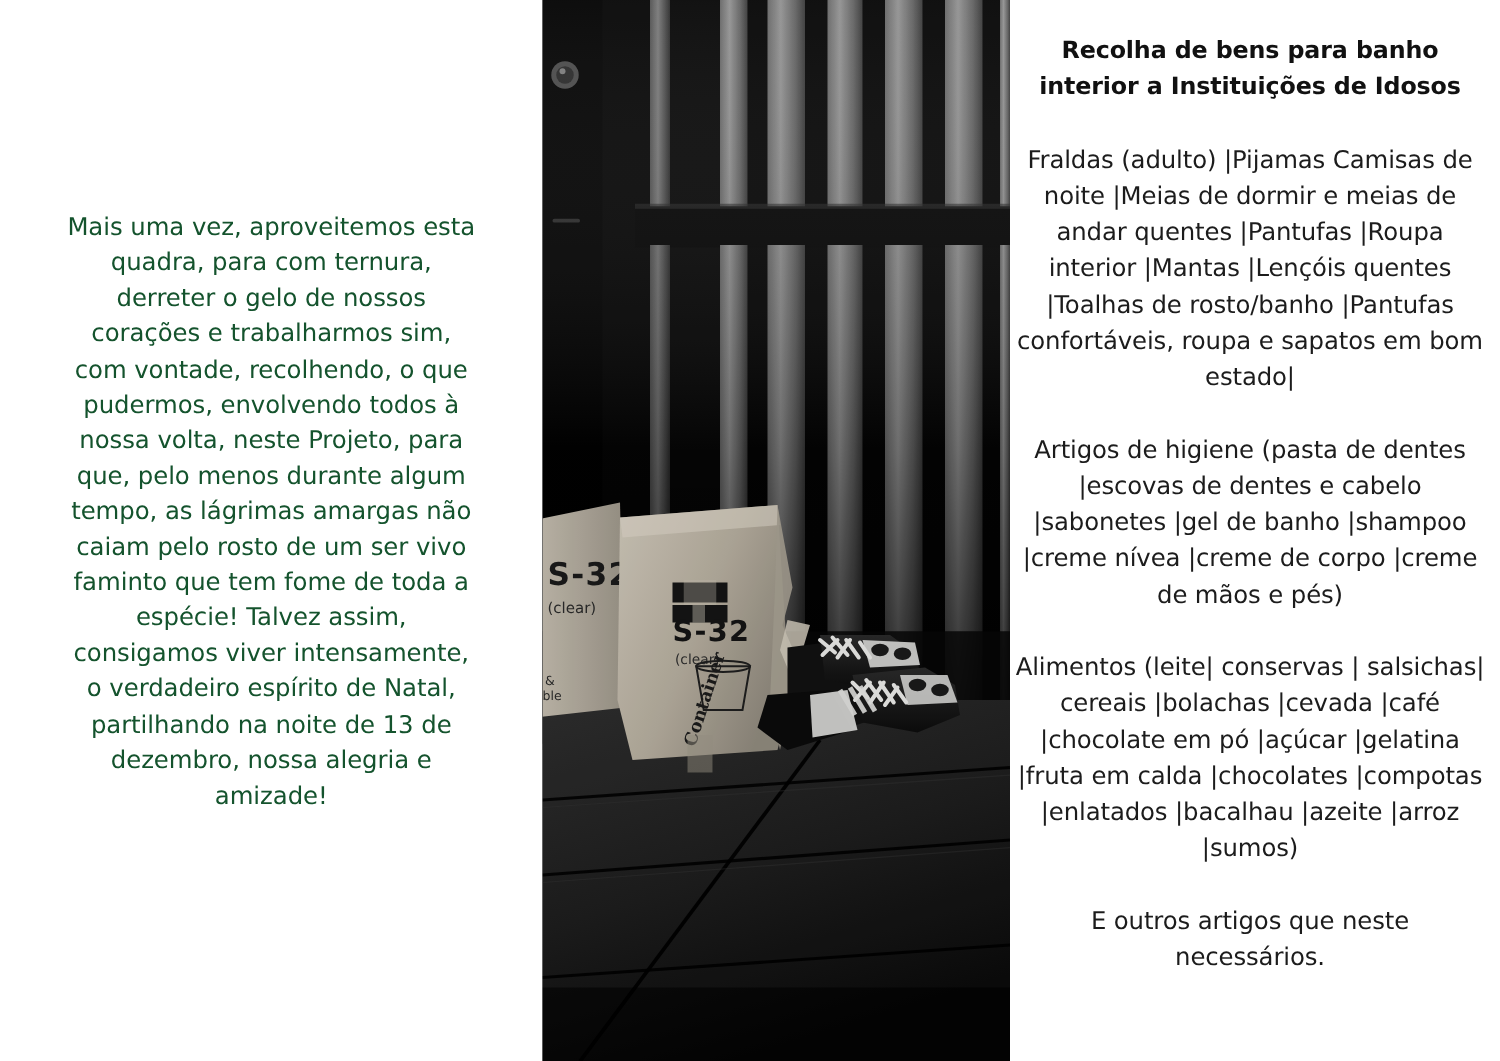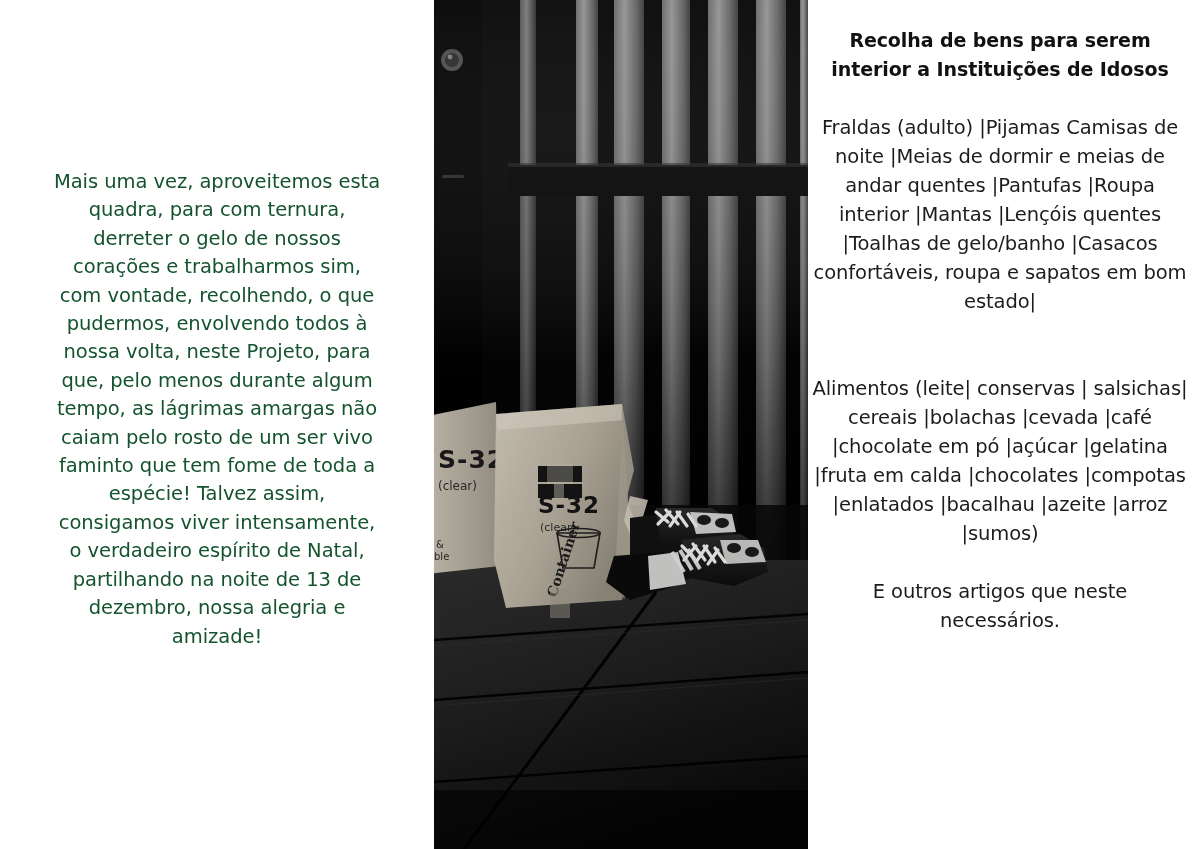--- a/index.html
+++ b/index.html
@@ -243,24 +243,25 @@
 
       <path d="M214 556 L244 552 L252 584 L216 590 Z" fill="#dcdcda" opacity="0.92"></path>
 
       <rect x="0" y="0" width="374" height="849" fill="none"></rect>
       <rect x="0" y="790" width="374" height="59" fill="#000000" opacity="0.55"></rect>
       <rect x="0" y="0" width="374" height="849" fill="#000000" opacity="0.05"></rect>
     </svg>
   </div>
 
   <div class="right-col">
-    <div class="heading">Recolha de bens para serem</div>
+    <div class="heading">Recolha de bens para banho</div>
     <div class="heading">interior a Instituições de Idosos</div>
     <div class="gap-1"></div>
-    <div class="block">Fraldas (adulto) |Pijamas Camisas de noite |Meias de dormir e meias de andar quentes |Pantufas |Roupa interior |Mantas |Lençóis quentes |Toalhas de gelo/banho |Casacos confortáveis, roupa e sapatos em bom estado|</div>
+    <div class="block">Fraldas (adulto) |Pijamas Camisas de noite |Meias de dormir e meias de andar quentes |Pantufas |Roupa interior |Mantas |Lençóis quentes |Toalhas de rosto/banho |Pantufas confortáveis, roupa e sapatos em bom estado|</div>
     <div class="gap-2"></div>
+    <div class="block">Artigos de higiene (pasta de dentes |escovas de dentes e cabelo |sabonetes |gel de banho |shampoo |creme nívea |creme de corpo |creme de mãos e pés)</div>
     <div class="gap-2"></div>
     <div class="block">Alimentos (leite| conservas | salsichas| cereais |bolachas |cevada |café |chocolate em pó |açúcar |gelatina |fruta em calda |chocolates |compotas |enlatados |bacalhau |azeite |arroz |sumos)</div>
     <div class="gap-2"></div>
     <div class="block">E outros artigos que neste necessários.</div>
   </div>
 
 </div>
 
 </body></html>

